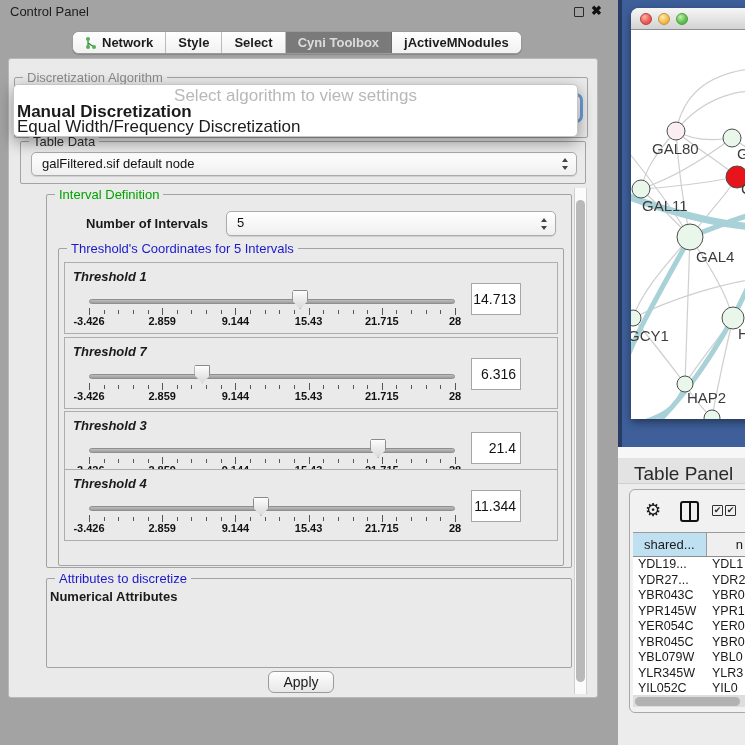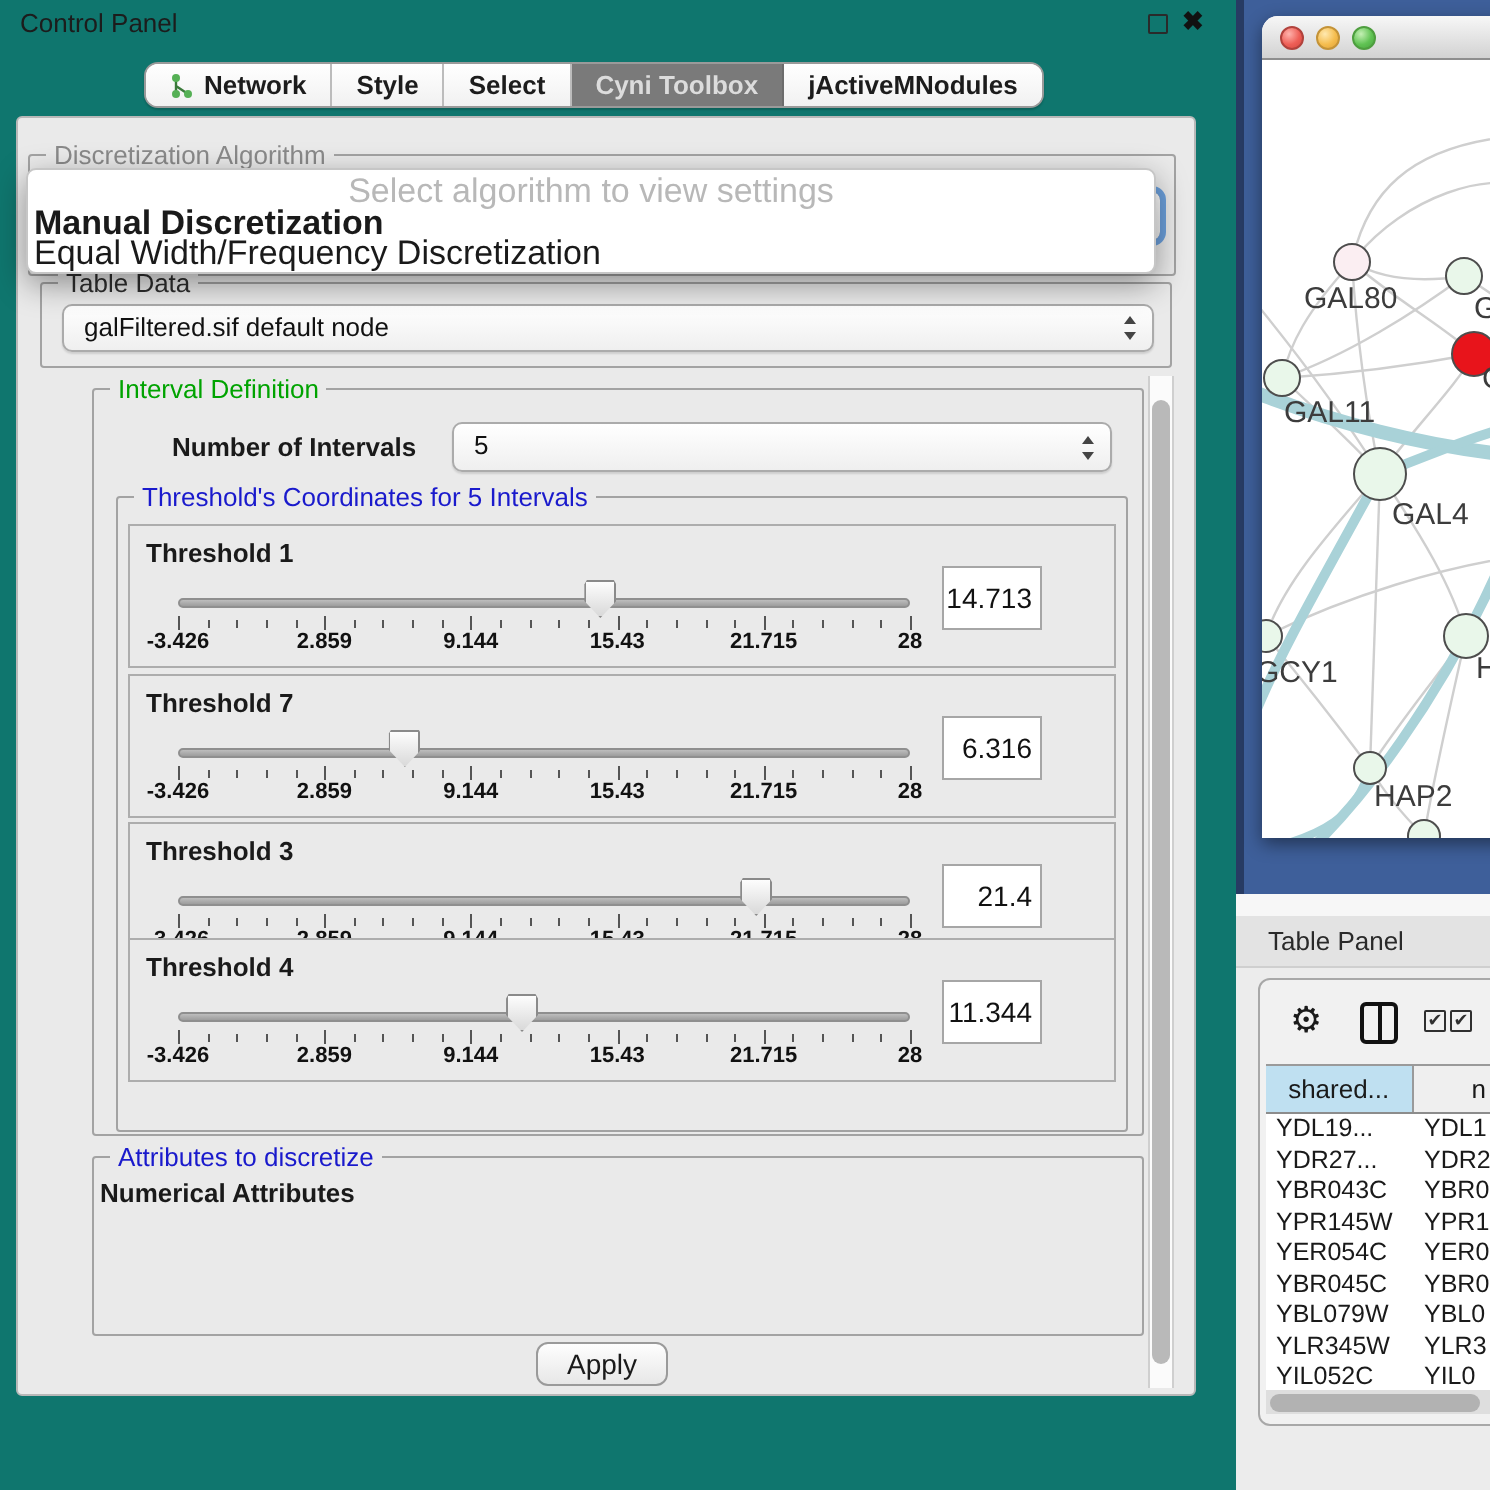--- a/index.html
+++ b/index.html
@@ -1,17 +1,17 @@
 <!DOCTYPE html>
 <html><head>
 <meta charset="utf-8">
 <style>
   * { margin:0; padding:0; box-sizing:border-box; }
   body { font-family:"Liberation Sans", sans-serif; }
-  .screen { position:relative; width:745px; height:745px; background:#0f766e; overflow:hidden;
+  .screen { position:relative; width:745px; height:745px; background:#a3a3a3; overflow:hidden;
             font-family:"Liberation Sans", sans-serif; color:#1a1a1a; }
   .abs { position:absolute; }
 
   
   .cp-titlebar { left:0; top:0; width:618px; height:24px; }
   .cp-title { left:10px; top:4px; font-size:13px; color:#1c1c1c; }
   .float-btn { left:574px; top:7px; width:10px; height:10px; border:1.5px solid #2a2a2a; border-radius:1px; }
   .close-btn { left:591px; top:3px; font-size:13px; font-weight:bold; color:#111; }
 
   .seg-group { display:flex; height:23px; border:1px solid #9a9a9a; border-radius:7px; overflow:hidden;
@@ -38,21 +38,21 @@
 
   
   .popup { left:13px; top:84px; width:565px; height:53px; background:#ffffff; border:1px solid #c6c6c6;
            border-radius:5px; box-shadow:0 5px 16px rgba(0,0,0,0.4); z-index:30; padding-top:3px; }
   .popup-line { font-size:17px; line-height:15.5px; padding-left:3px; white-space:nowrap; }
   .popup-ph { text-align:center; color:#b8b8b8; padding-left:0; }
   .popup-item.first { font-weight:bold; }
 
   
   .thr-panel { position:absolute; left:64px; width:494px; height:72px; border:1px solid #adadad; background:#eaeaea; }
-  .thr-label { position:absolute; left:8px; top:6px; font-size:13px; font-weight:bold; }
+  .thr-label { position:absolute; left:8px; top:6px; font-size:13px; font-weight:bold;font-style:italic; }
   .thr-track { position:absolute; left:24px; top:36px; width:366px; height:5px; border-radius:3px;
                background:linear-gradient(#bdbdbd,#9d9d9d); border:1px solid #8f8f8f; }
   .thr-thumb { position:absolute; top:27px; width:16px; height:19px; background:linear-gradient(#fdfdfd,#d9d9d9);
                border:1px solid #8a8a8a; clip-path:polygon(8% 0,92% 0,100% 12%,100% 55%,50% 100%,0 55%,0 12%); }
   .tick { position:absolute; width:1px; background:#555; }
   .tick-label { position:absolute; top:52px; transform:translateX(-50%); font-size:11px; font-weight:600; color:#111; white-space:nowrap; }
   .thr-value { position:absolute; left:406px; top:20px; width:50px; height:32px; background:#ffffff;
                border:1px solid #a6a6a6; font-size:14px; text-align:right; padding-right:4px;
                font-family:"Liberation Sans", sans-serif; color:#111; }
 
@@ -75,21 +75,21 @@
                 border-radius:8px 0 0 0; box-shadow:0 3px 9px rgba(0,0,0,0.45); overflow:hidden; }
   .net-titlebar { position:absolute; left:0; top:0; width:100%; height:22px;
                   background:linear-gradient(#f7f7f7,#d2d2d2); border-bottom:1px solid #8e8e8e; }
   .tl { position:absolute; top:5px; width:12px; height:12px; border-radius:50%; }
   .tl-red { left:9px; background:radial-gradient(circle at 35% 30%, #ffb3ad, #ee5f57 55%, #d4473e); border:1px solid #b1423c; }
   .tl-yellow { left:27px; background:radial-gradient(circle at 35% 30%, #ffe9b0, #f5bd4f 55%, #dfa036); border:1px solid #c49338; }
   .tl-green { left:45px; background:radial-gradient(circle at 35% 30%, #c4f0b4, #61c354 55%, #47a33c); border:1px solid #4e9e3f; }
 
   .tp-gap { left:618px; top:447px; width:127px; height:11px; background:#f7f7f7; }
   .tp-bar { left:618px; top:458px; width:127px; height:26px; background:#e3e3e3; border-bottom:1px solid #cfcfcf; }
-  .tp-title { left:16px; top:5px; font-size:13px; color:#2a2a2a; position:absolute; }
+  .tp-title { left:16px; top:5px; font-size:19px; color:#2a2a2a; position:absolute; }
   .tp-bg { left:618px; top:484px; width:127px; height:261px; background:#ececec; }
 
   .tbl-box { left:629px; top:489px; width:130px; height:224px; background:#f1f1f1;
              border:1px solid #a8a8a8; border-radius:6px; overflow:hidden; }
   .gear { position:absolute; left:15px; top:11px; font-size:18px; line-height:18px; color:#1a1a1a; }
   .col-ic { position:absolute; left:50px; top:11px; width:19px; height:21px; border:2px solid #111; border-radius:3px; }
   .col-ic:before { content:""; position:absolute; left:50%; top:0; width:2px; height:100%; background:#111; transform:translateX(-50%); }
   .cb { position:absolute; top:15px; width:11px; height:11px; border:1.5px solid #2f2f2f; border-radius:1px;
         font-size:9px; line-height:9px; text-align:center; color:#2f2f2f; }
   .tbl-header { position:absolute; left:3px; top:42px; right:-20px; height:25px; display:flex;

